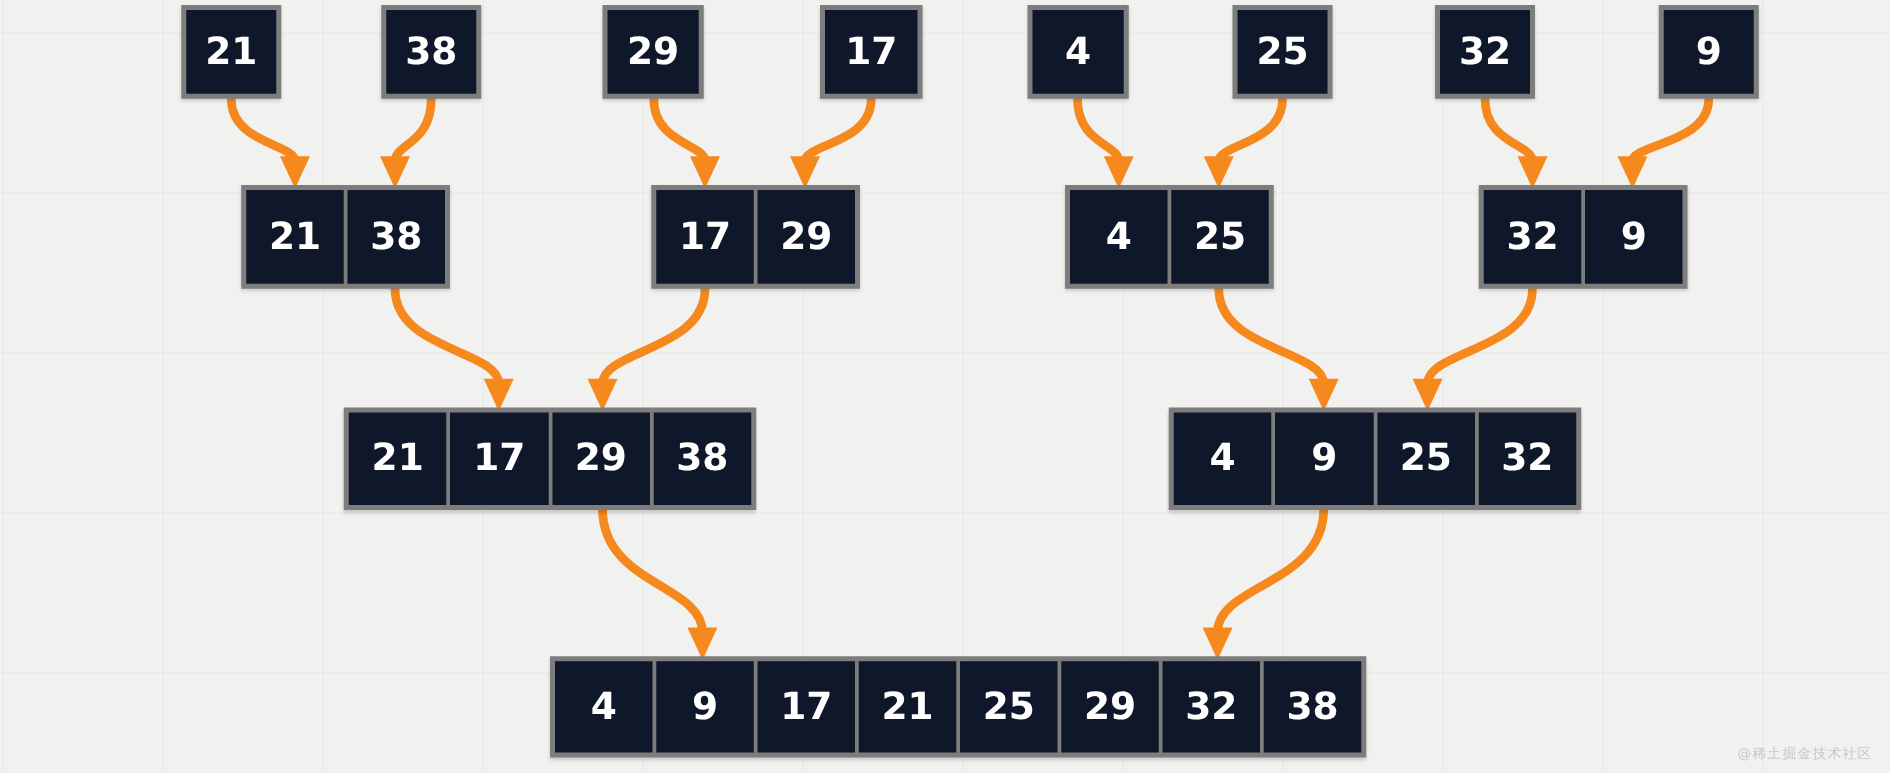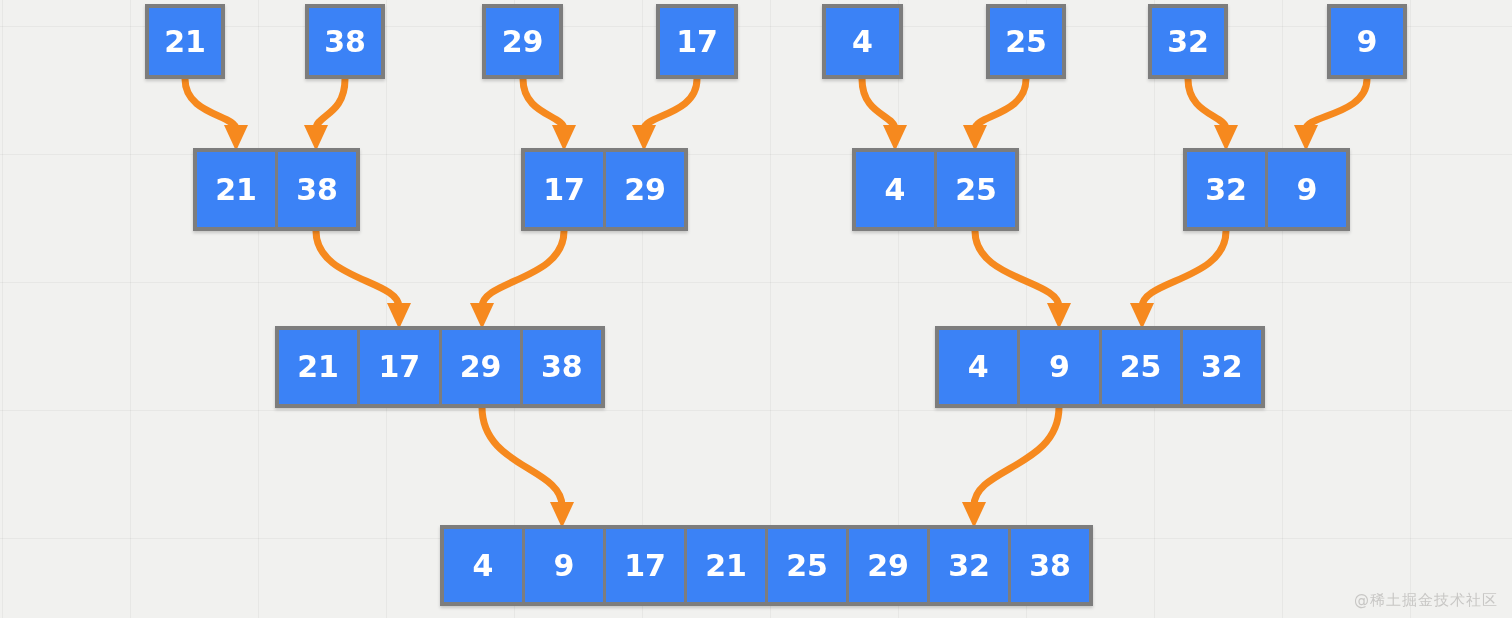--- a/index.html
+++ b/index.html
@@ -33,32 +33,32 @@
     gap: 3px;
     padding: 4px;
     background: #7d7d7d;
     box-shadow: 0 2px 3px rgba(0,0,0,0.18);
   }
   .cell {
     flex: 1 1 0;
     display: flex;
     align-items: center;
     justify-content: center;
-    background: #3b82f6;
+    background: #0f172a;
     color: #ffffff;
     font-weight: bold;
     font-size: 30px;
     line-height: 1;
     user-select: none;
   }
   .watermark {
     position: absolute;
     right: 14px;
     bottom: 8px;
-    font-size: 15px;
+    font-size: 11px;
     color: #c8c7c5;
     letter-spacing: 1px;
   }
 </style>
 </head>
 <body>
 
 <div class="stage">
   <svg class="arrow-layer" viewBox="0 0 1512 618" xmlns="http://www.w3.org/2000/svg">
       <path d="M 185 79 C 185 115, 236 115, 236 129" fill="none" stroke="#F6891E" stroke-width="7" stroke-linecap="round"></path>

